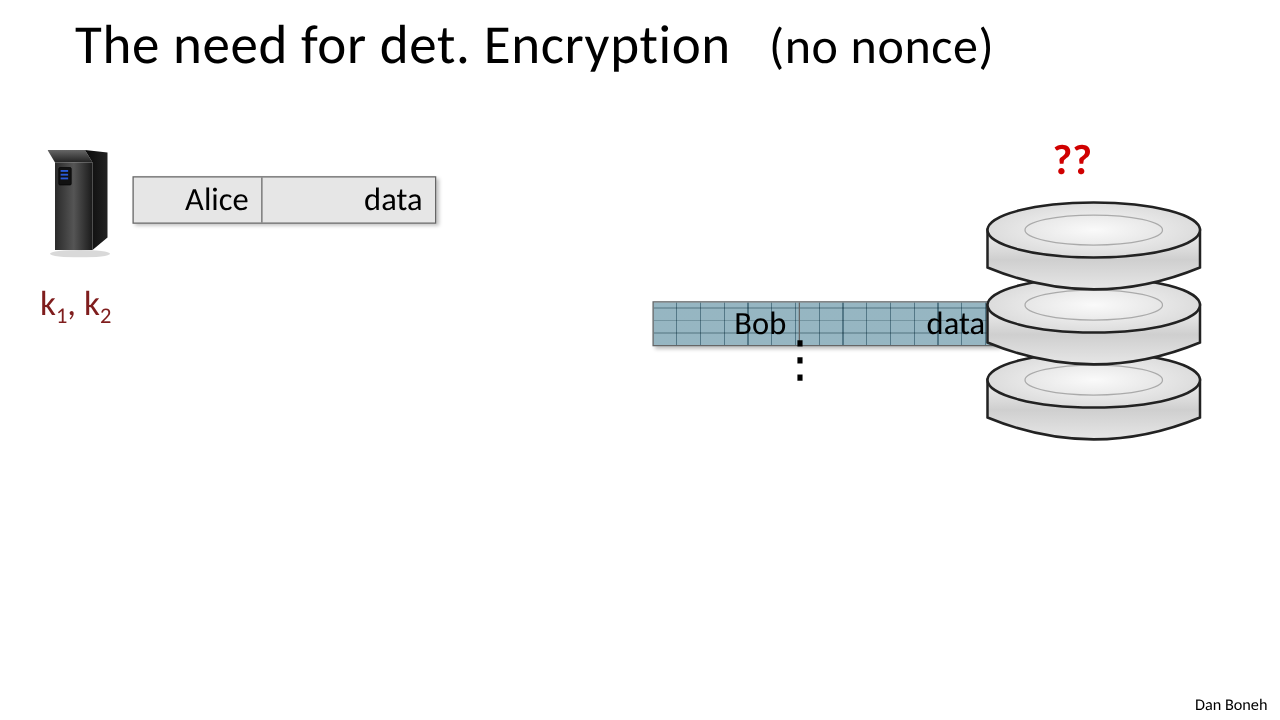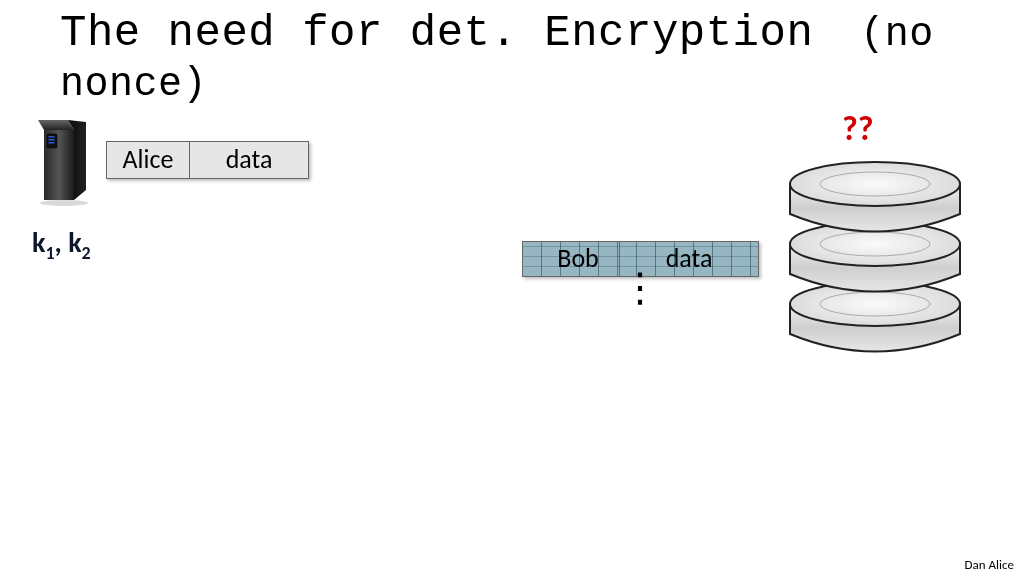--- a/index.html
+++ b/index.html
@@ -13,39 +13,39 @@
     overflow: hidden;
     position: relative;
   }
   .title {
     position: absolute;
     top: 8px;
     left: 60px;
     font-size: 44px;
     font-weight: 400;
     letter-spacing: 0.5px;
-    font-family: Liberation Mono, monospace;
   }
   .title-note {
     font-size: 40px;
     margin-left: 20px;
   }
   
   .record {
     display: flex;
     border: 1px solid #666;
     box-shadow: 2px 2px 3px rgba(0,0,0,0.25);
     font-size: 26px;
     height: 36px;
     line-height: 34px;
   }
   .record .cell {
     border-right: 1px solid #666;
     padding: 0 10px;
-    text-align: center;
+    text-align: right;
+    margin-left: 20px;
   }
   .record .cell:last-child { border-right: none; }
   .alice-record {
     position: absolute;
     top: 141px;
     left: 106px;
     background: #e6e6e6;
   }
   .alice-record .name { width: 62px; }
   .alice-record .data { width: 98px; }
@@ -70,22 +70,22 @@
     left: 620px;
     font-size: 40px;
     line-height: 0.4;
     letter-spacing: 0;
   }
   
   .keys {
     position: absolute;
     top: 225px;
     left: 32px;
-    color: #0f172a;
-    font-weight: 700;
+    color: #7f1d1d;
+    font-weight: 400;
     font-size: 28px;
   }
   .keys sub { font-size: 18px; vertical-align: sub; }
   
   .qmarks {
     position: absolute;
     top: 108px;
     left: 842px;
     color: #d00000;
     font-weight: 600;
@@ -206,13 +206,13 @@
     <path d="M10 20 Q95 55 180 20 L180 50 Q95 85 10 50 Z" fill="url(#cylSide)" stroke="#222" stroke-width="2"></path>
     <ellipse cx="95" cy="20" rx="85" ry="22" fill="url(#cylTop)" stroke="#222" stroke-width="2"></ellipse>
     <ellipse cx="95" cy="20" rx="55" ry="12" fill="none" stroke="#aaa" stroke-width="1"></ellipse>
   </g>
 </svg>
 
 <div class="dblabel">
   <br>
 </div>
 
-<div class="author">Dan Alice</div>
+<div class="author">Dan Boneh</div>
 
 </body></html>

